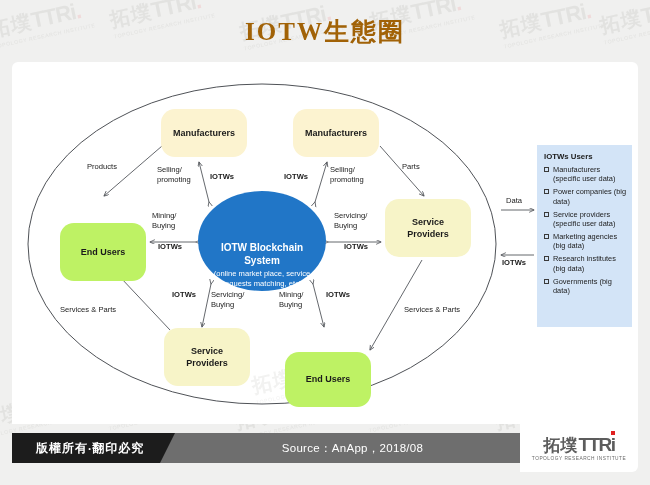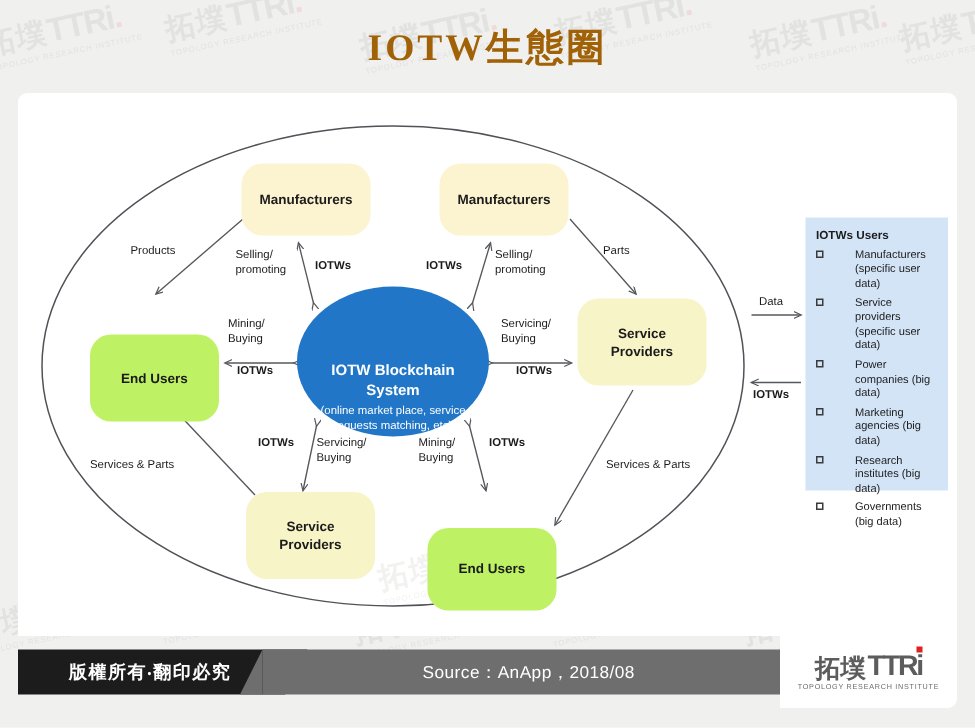--- a/index.html
+++ b/index.html
@@ -167,21 +167,21 @@
     font-size: 7.4px;
     color: #1b1b1b;
   }
   .dp-title {
     font-weight: bold;
     font-size: 7.8px;
     margin-bottom: 4px;
   }
   .dp-item {
     display: flex;
-    gap: 21px;
+    gap: 4px;
     margin-bottom: 3.4px;
     line-height: 1.28;
   }
   .dp-bullet {
     flex: 0 0 auto;
     width: 5px; height: 5px;
     border: 1px solid #3a3a3a;
     margin-top: 2px;
   }
 
@@ -193,21 +193,21 @@
     width: 626px;
     height: 48px;
     z-index: 6;
   }
   .fx-black {
     position: absolute;
     left: 0; top: 9px;
     width: 178px; height: 30px;
     background: #1c1c1c;
     display: flex; align-items: center;
-    padding-left: 34px;
+    padding-left: 24px;
   }
   .fx-black::after {
     content: "";
     position: absolute;
     right: -15px; top: 0;
     width: 0; height: 0;
     border-left: 15px solid #1c1c1c;
     border-bottom: 30px solid transparent;
   }
   .fx-black span {
@@ -409,25 +409,25 @@
 
     <div class="data-panel">
       <div class="dp-title">IOTWs Users</div>
 
       <div class="dp-item">
         <span class="dp-bullet"></span>
         <span>Manufacturers (specific user data)</span>
       </div>
       <div class="dp-item">
         <span class="dp-bullet"></span>
+        <span>Power companies (big data)</span>
+      </div>
+      <div class="dp-item">
+        <span class="dp-bullet"></span>
         <span>Service providers (specific user data)</span>
-      </div>
-      <div class="dp-item">
-        <span class="dp-bullet"></span>
-        <span>Power companies (big data)</span>
       </div>
       <div class="dp-item">
         <span class="dp-bullet"></span>
         <span>Marketing agencies (big data)</span>
       </div>
       <div class="dp-item">
         <span class="dp-bullet"></span>
         <span>Research institutes (big data)</span>
       </div>
       <div class="dp-item">

